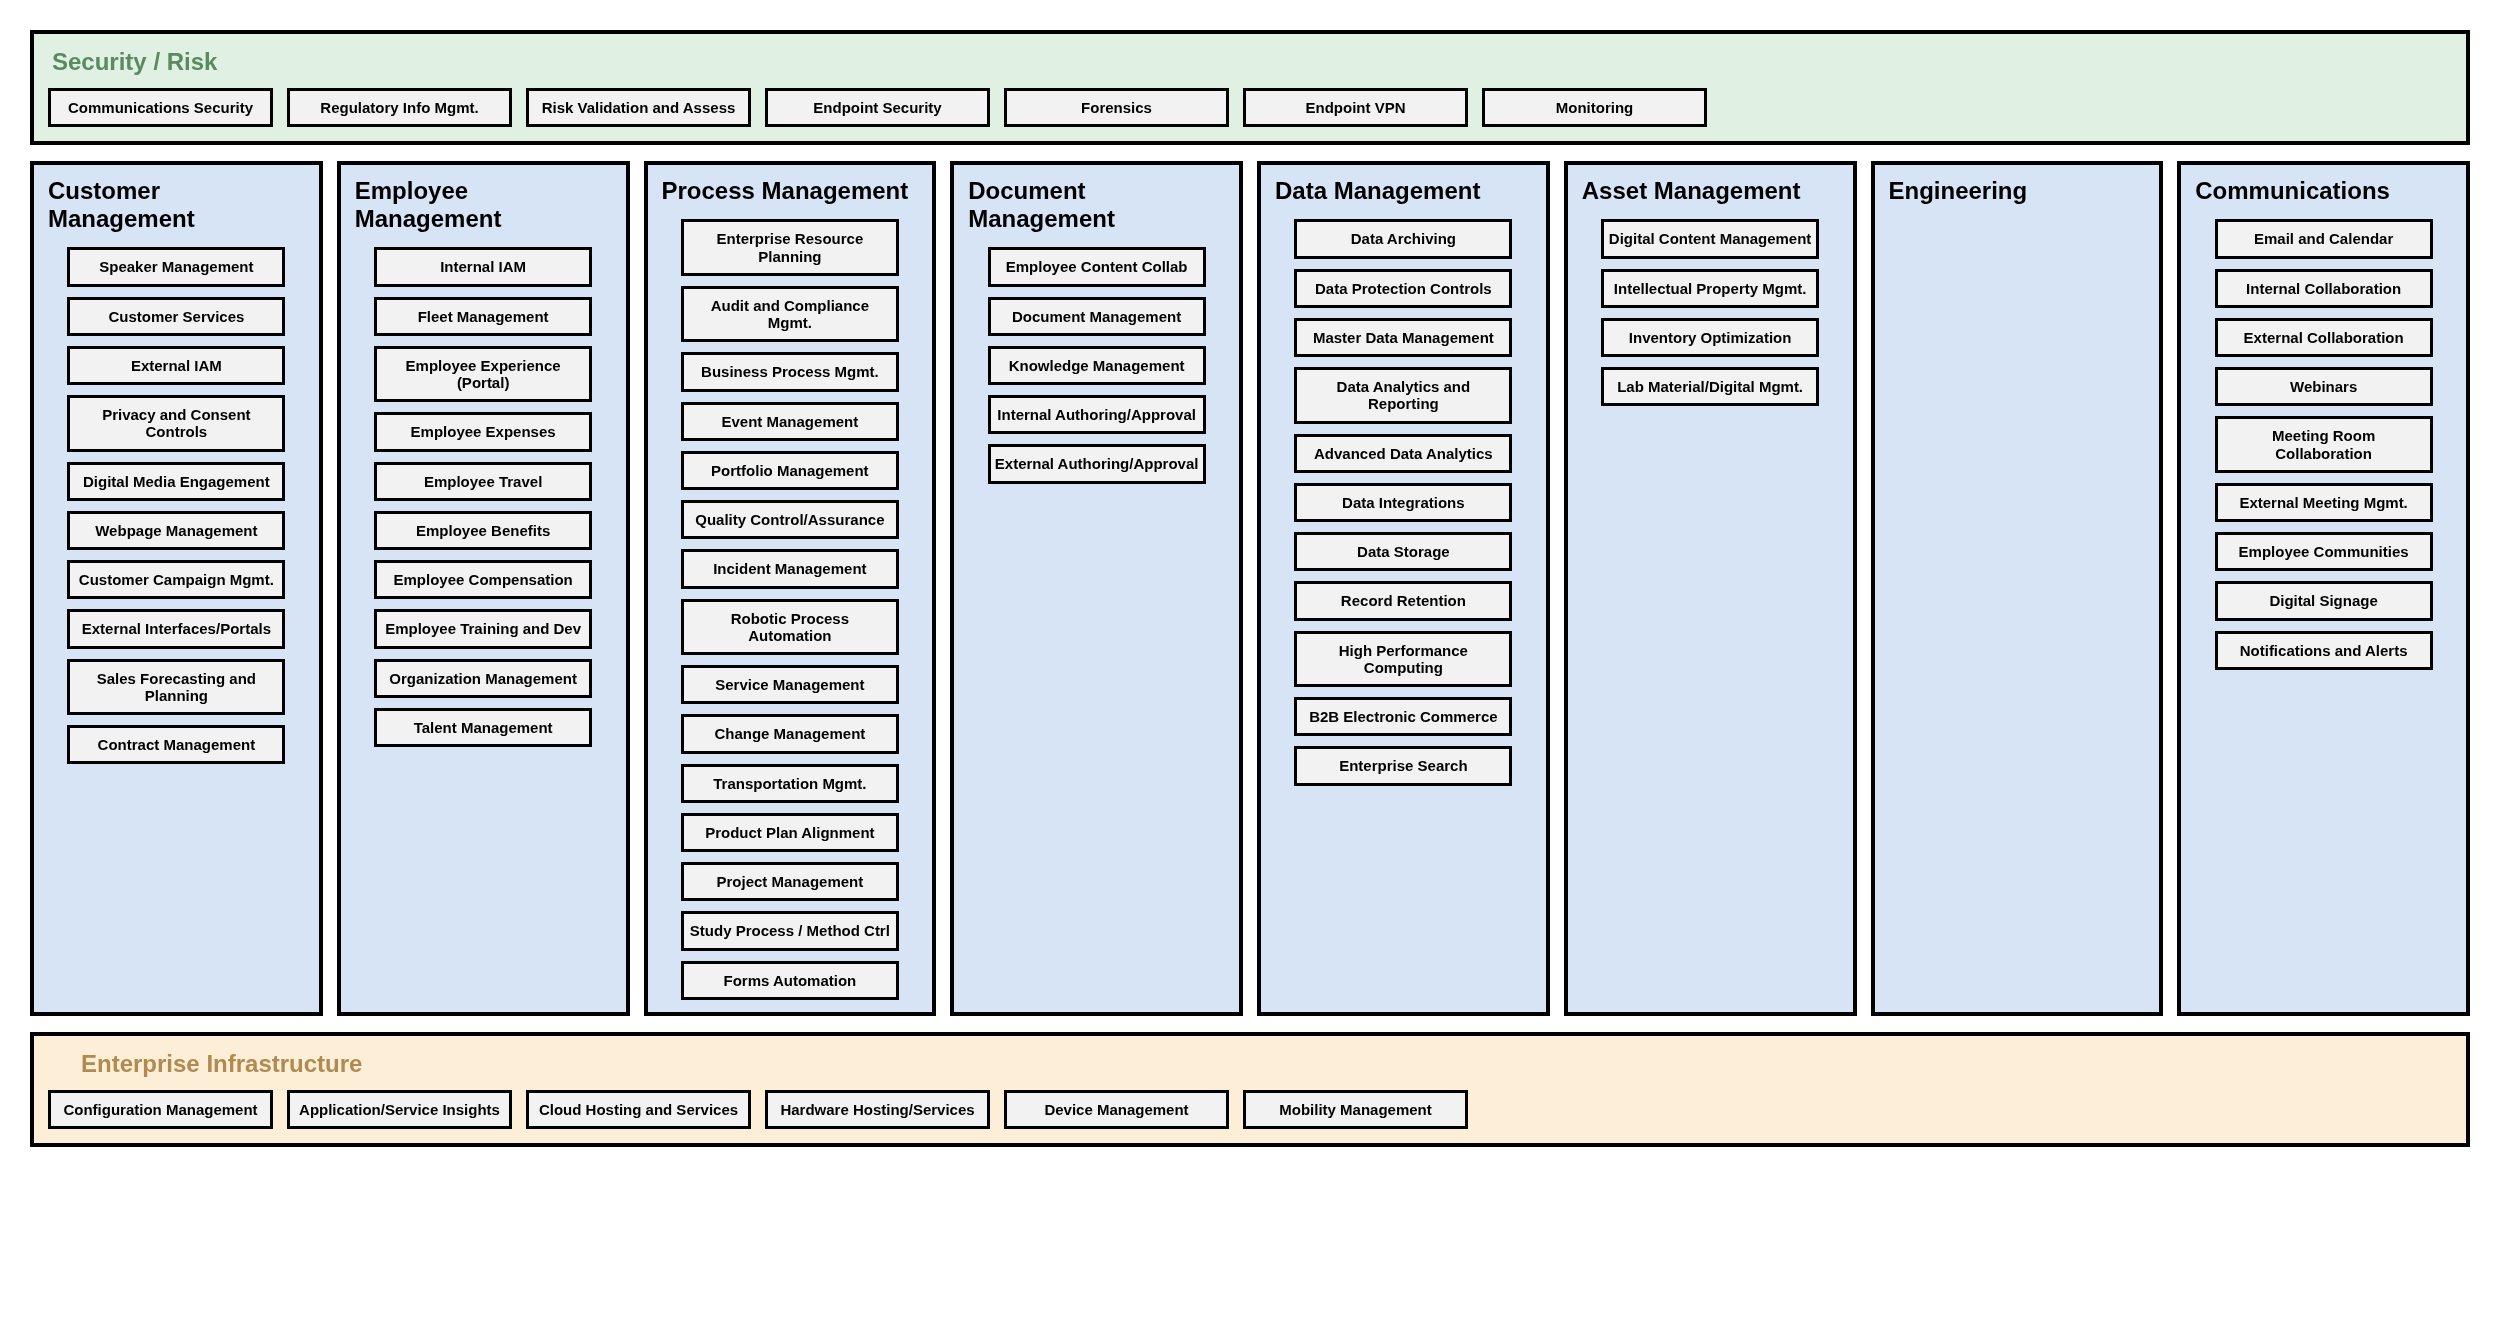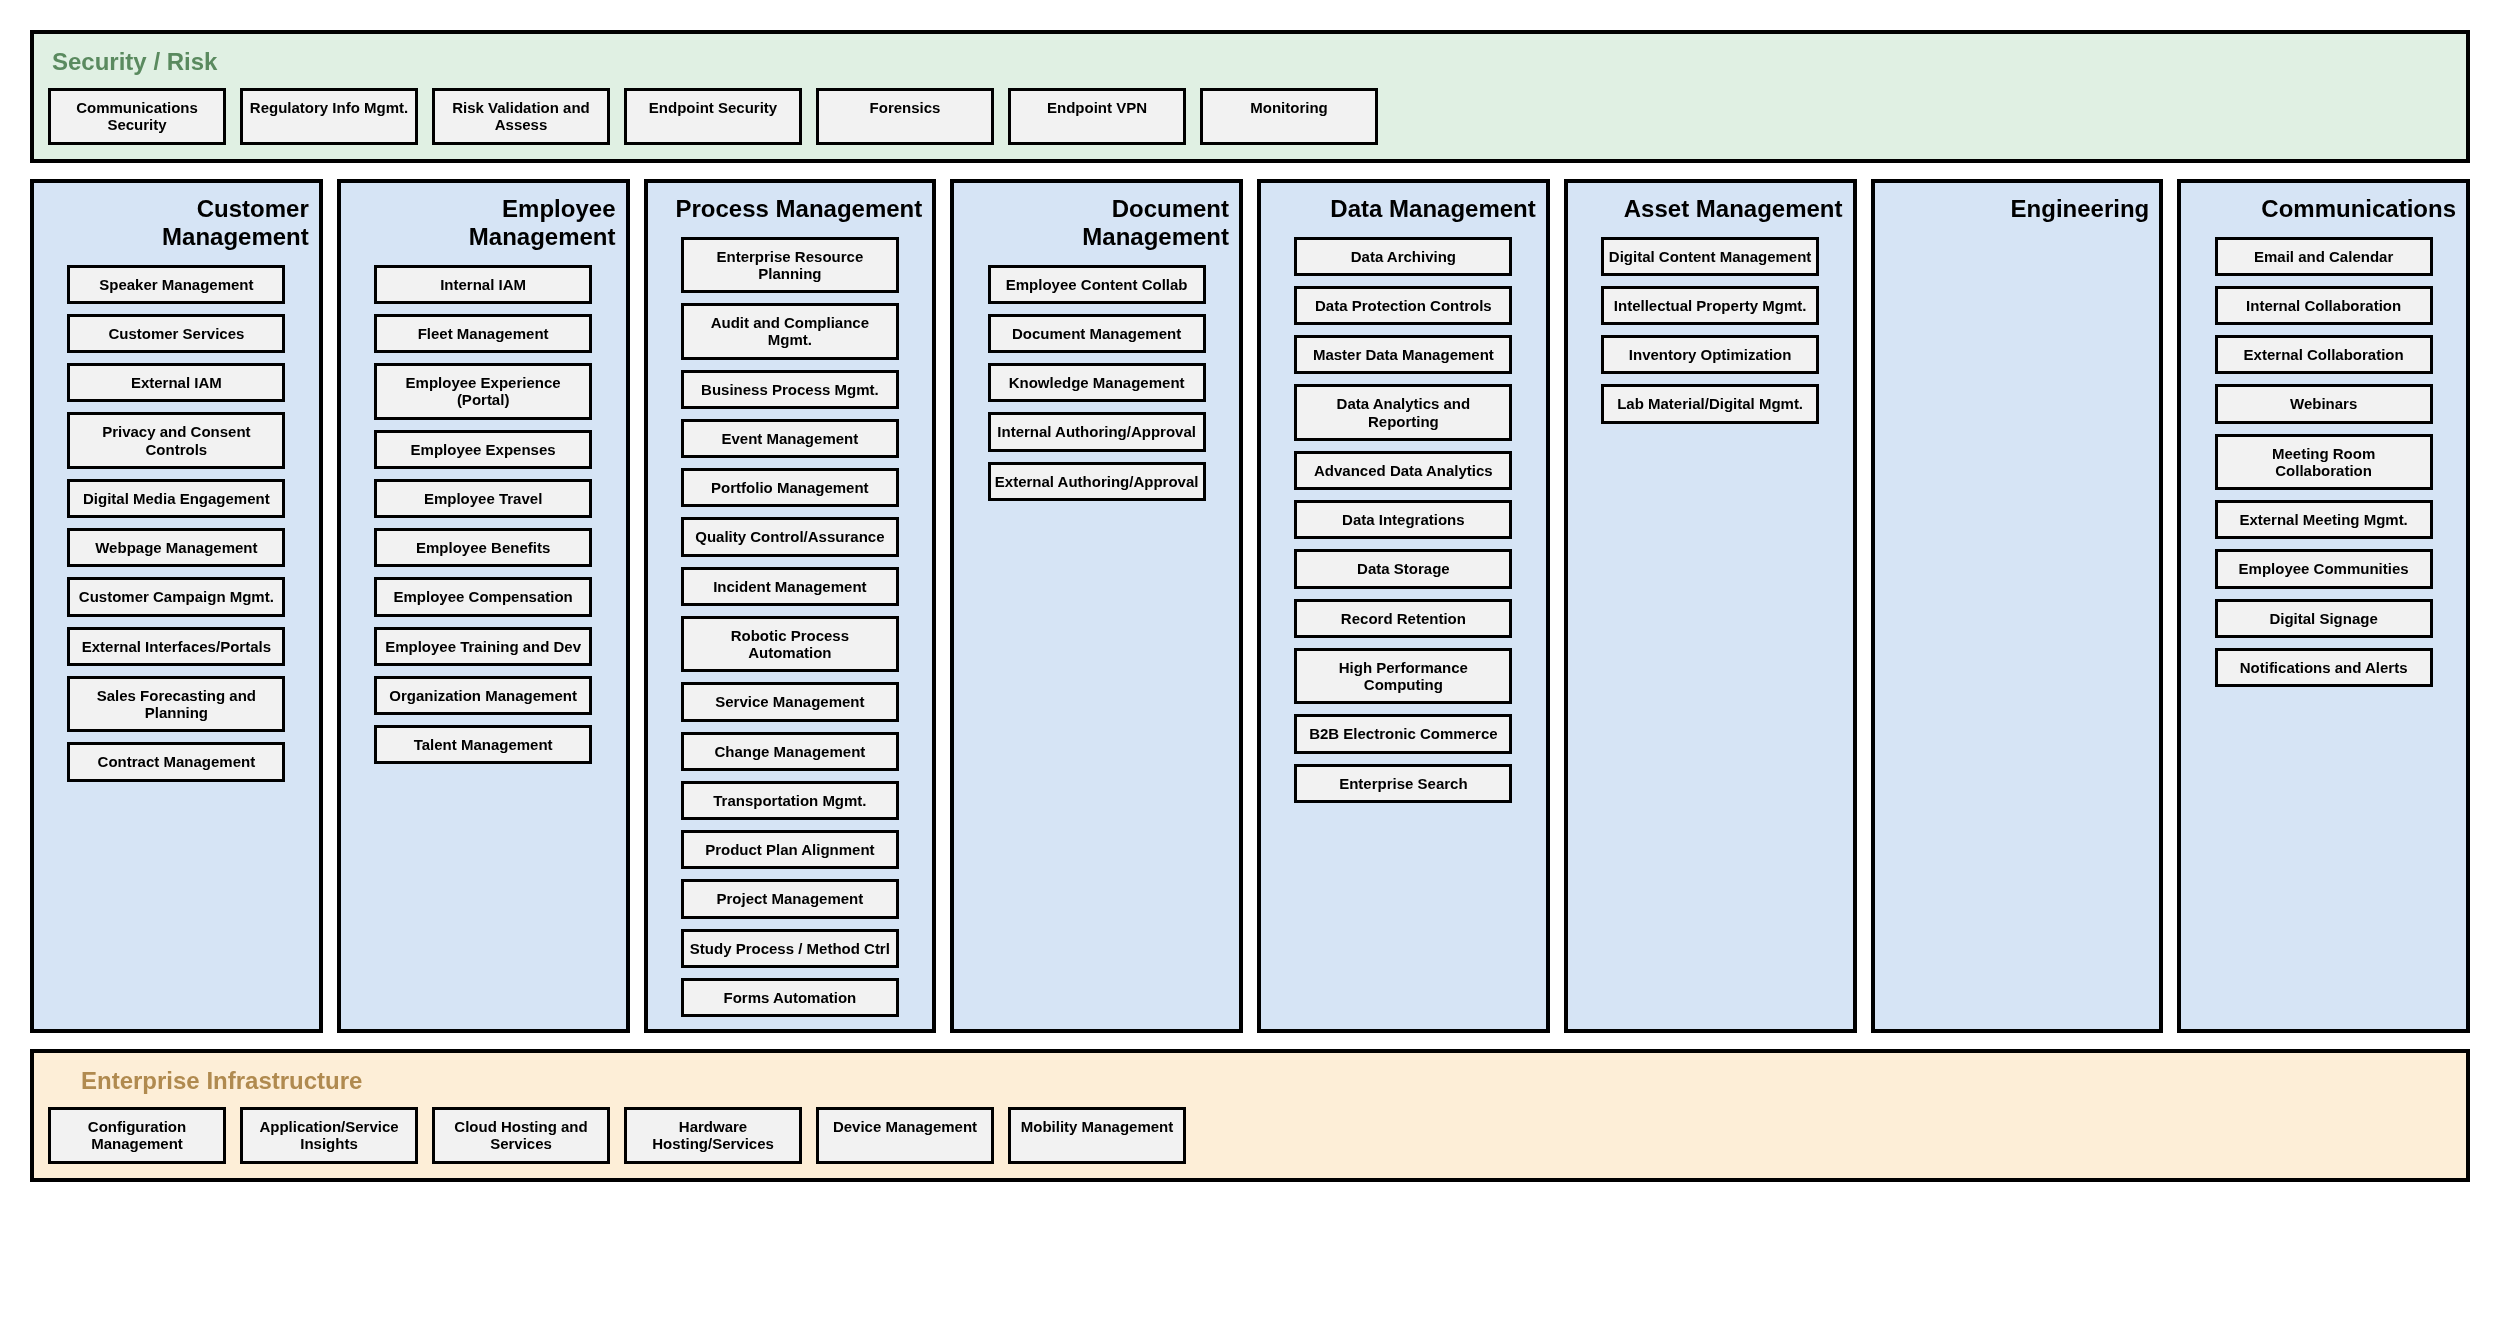--- a/index.html
+++ b/index.html
@@ -30,36 +30,36 @@
 
   .horiz-rows { display: flex; flex-direction: column; gap: 10px; }
   .horiz-row  { display: flex; gap: 14px; }
   .chip {
     background: #f2f2f2;
     border: 3px solid #000;
     font-size: 15px;
     font-weight: bold;
     color: #000;
     padding: 8px 6px;
-    width: 178px;
+    width: 225px;
     text-align: center;
     line-height: 1.15;
   }
 
   .middle-row { display: flex; gap: 14px; margin-bottom: 16px; }
   .col {
     border: 4px solid #000;
     background: #d6e4f5;
     padding: 8px 10px 12px 10px;
     flex: 1 1 0;
     min-width: 0;
     display: flex;
     flex-direction: column;
   }
-  .col .section-title { text-align: right; margin-bottom: 14px; }
+  .col .section-title { text-align: left; margin-bottom: 14px; }
   .col .stack { display: flex; flex-direction: column; gap: 10px; align-items: center; }
   .box {
     background: #f2f2f2;
     border: 3px solid #000;
     font-size: 15px;
     font-weight: bold;
     color: #000;
     padding: 8px 4px;
     width: 218px;
     text-align: center;

